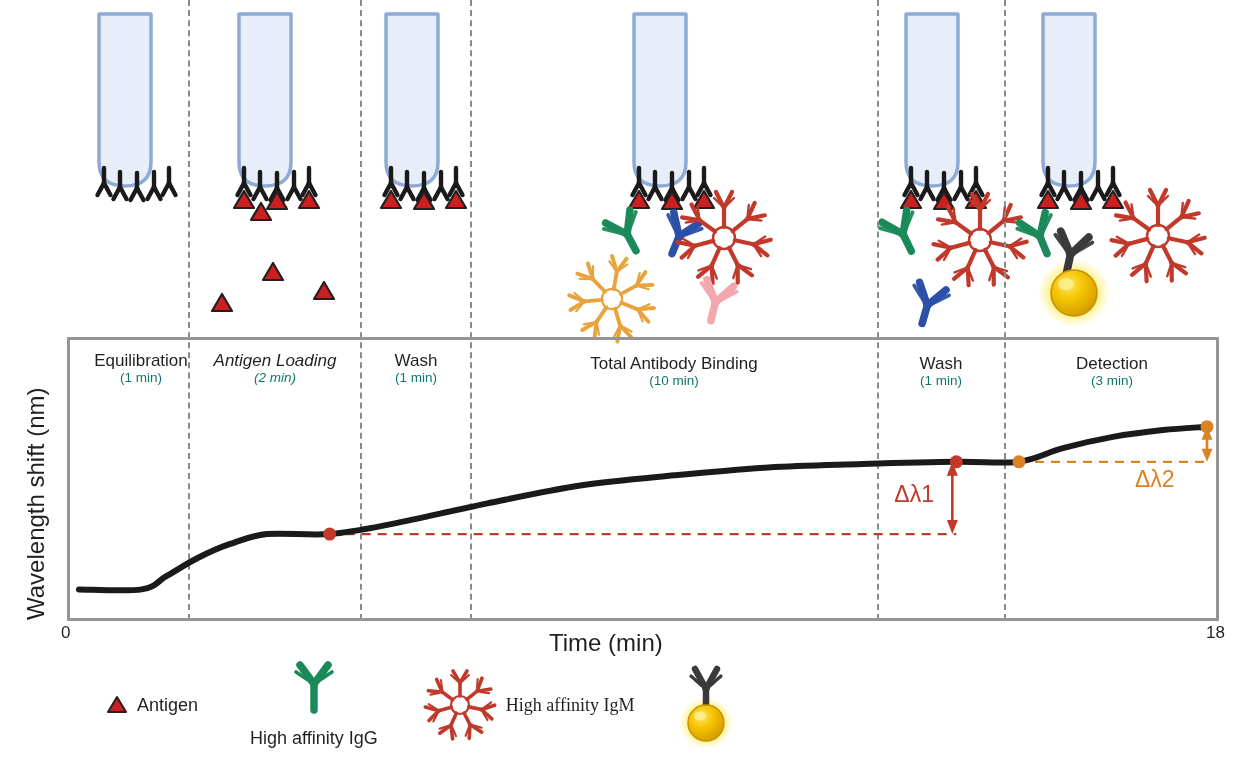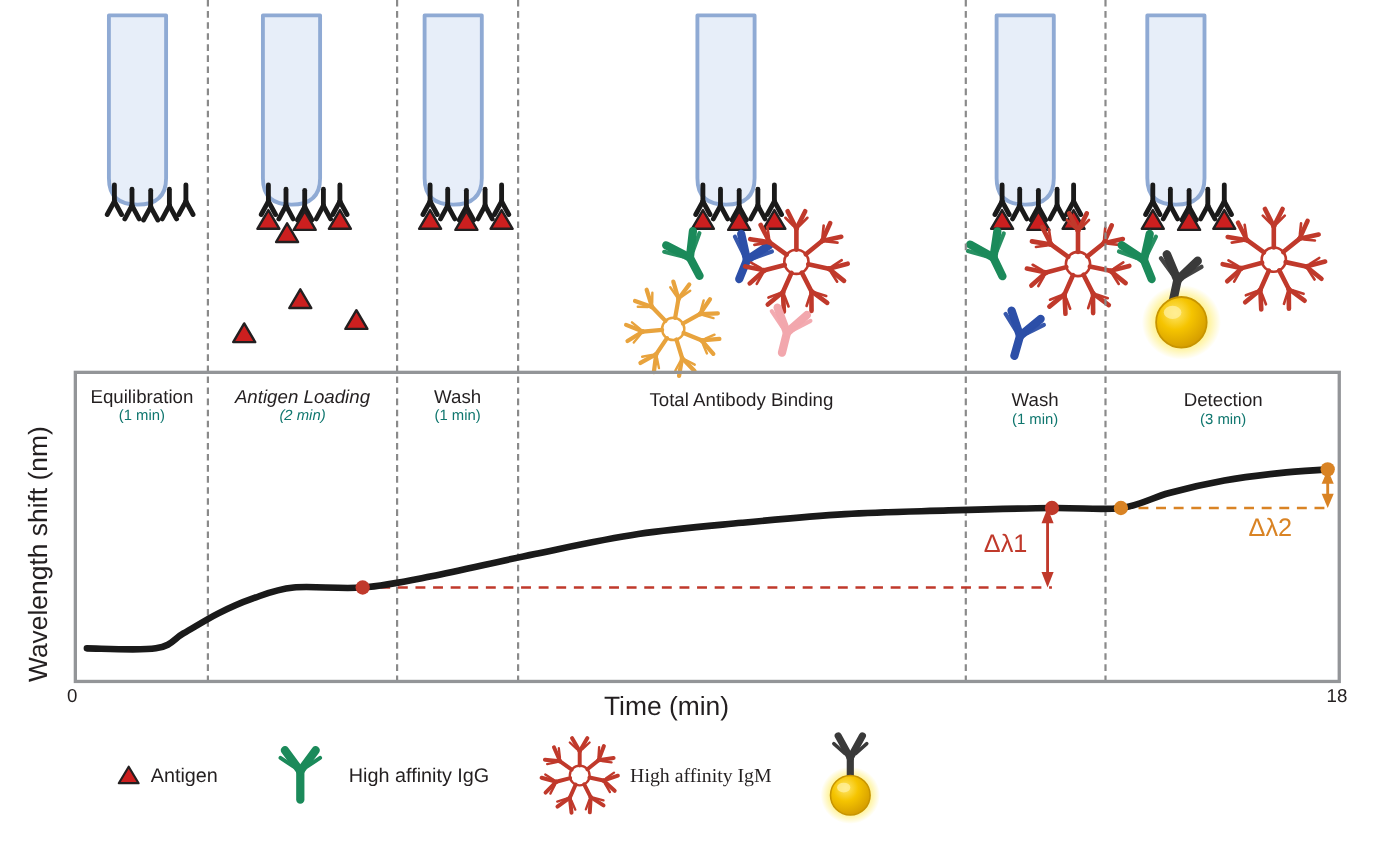--- a/index.html
+++ b/index.html
@@ -313,34 +313,35 @@
   </svg>
 
   <div class="divider" style="left:188px;height:620px;"></div>
   <div class="divider" style="left:360px;height:620px;"></div>
   <div class="divider" style="left:470px;height:620px;"></div>
   <div class="divider" style="left:877px;height:620px;"></div>
   <div class="divider" style="left:1004px;height:620px;"></div>
 
   <div class="plot-frame" style="left:67px;top:337px;width:1152px;height:284px;"></div>
 
-  <div class="phase-label" style="left:71px;top:352px;width:116px;">
+  <div class="phase-label" style="left:71px;top:352px;width:116px;padding-left:12px;">
     <div class="pname">Equilibration</div>
     <div class="pdur">(1 min)</div>
   </div>
   <div class="phase-label" style="left:190px;top:352px;width:170px;font-style:italic;">
     <div class="pname">Antigen Loading</div>
     <div class="pdur">(2 min)</div>
   </div>
   <div class="phase-label" style="left:362px;top:352px;width:108px;">
     <div class="pname">Wash</div>
     <div class="pdur">(1 min)</div>
   </div>
   <div class="phase-label" style="left:472px;top:355px;width:404px;">
     <div class="pname">Total Antibody Binding</div>
+    <div class="pdur">(10 min)</div>
   </div>
   <div class="phase-label" style="left:879px;top:355px;width:124px;">
     <div class="pname">Wash</div>
     <div class="pdur">(1 min)</div>
   </div>
   <div class="phase-label" style="left:1006px;top:355px;width:212px;">
     <div class="pname">Detection</div>
     <div class="pdur">(3 min)</div>
   </div>
 
@@ -380,21 +381,21 @@
 
   <div class="legend" style="left:104px;top:676px;width:1060px;height:58px;gap:0;">
 
     <div class="legend-item" style="gap:7px;">
       <svg width="26" height="26" viewBox="0 0 26 26">
         <path d="M13,5 L22,20 L4,20 Z" fill="#CC1F1F" stroke="#231f20" stroke-width="2" stroke-linejoin="round"></path>
       </svg>
       <span class="legend-label">Antigen</span>
     </div>
 
-    <div class="legend-item" style="gap:21px;margin-left:52px;">
+    <div class="legend-item" style="gap:13px;margin-left:52px;flex-direction:column;">
       <svg width="46" height="54" viewBox="0 0 46 54">
         <g stroke="#1B8A5A" fill="none" stroke-linecap="round">
           <path d="M23,49 L23,23" stroke-width="7.5"></path>
           <path d="M23,23 L9,4" stroke-width="7.5"></path>
           <path d="M23,23 L37,4" stroke-width="7.5"></path>
           <path d="M17,19 L5,11" stroke-width="3.6"></path>
           <path d="M29,19 L41,11" stroke-width="3.6"></path>
         </g>
       </svg>
       <span class="legend-label">High affinity IgG</span>

